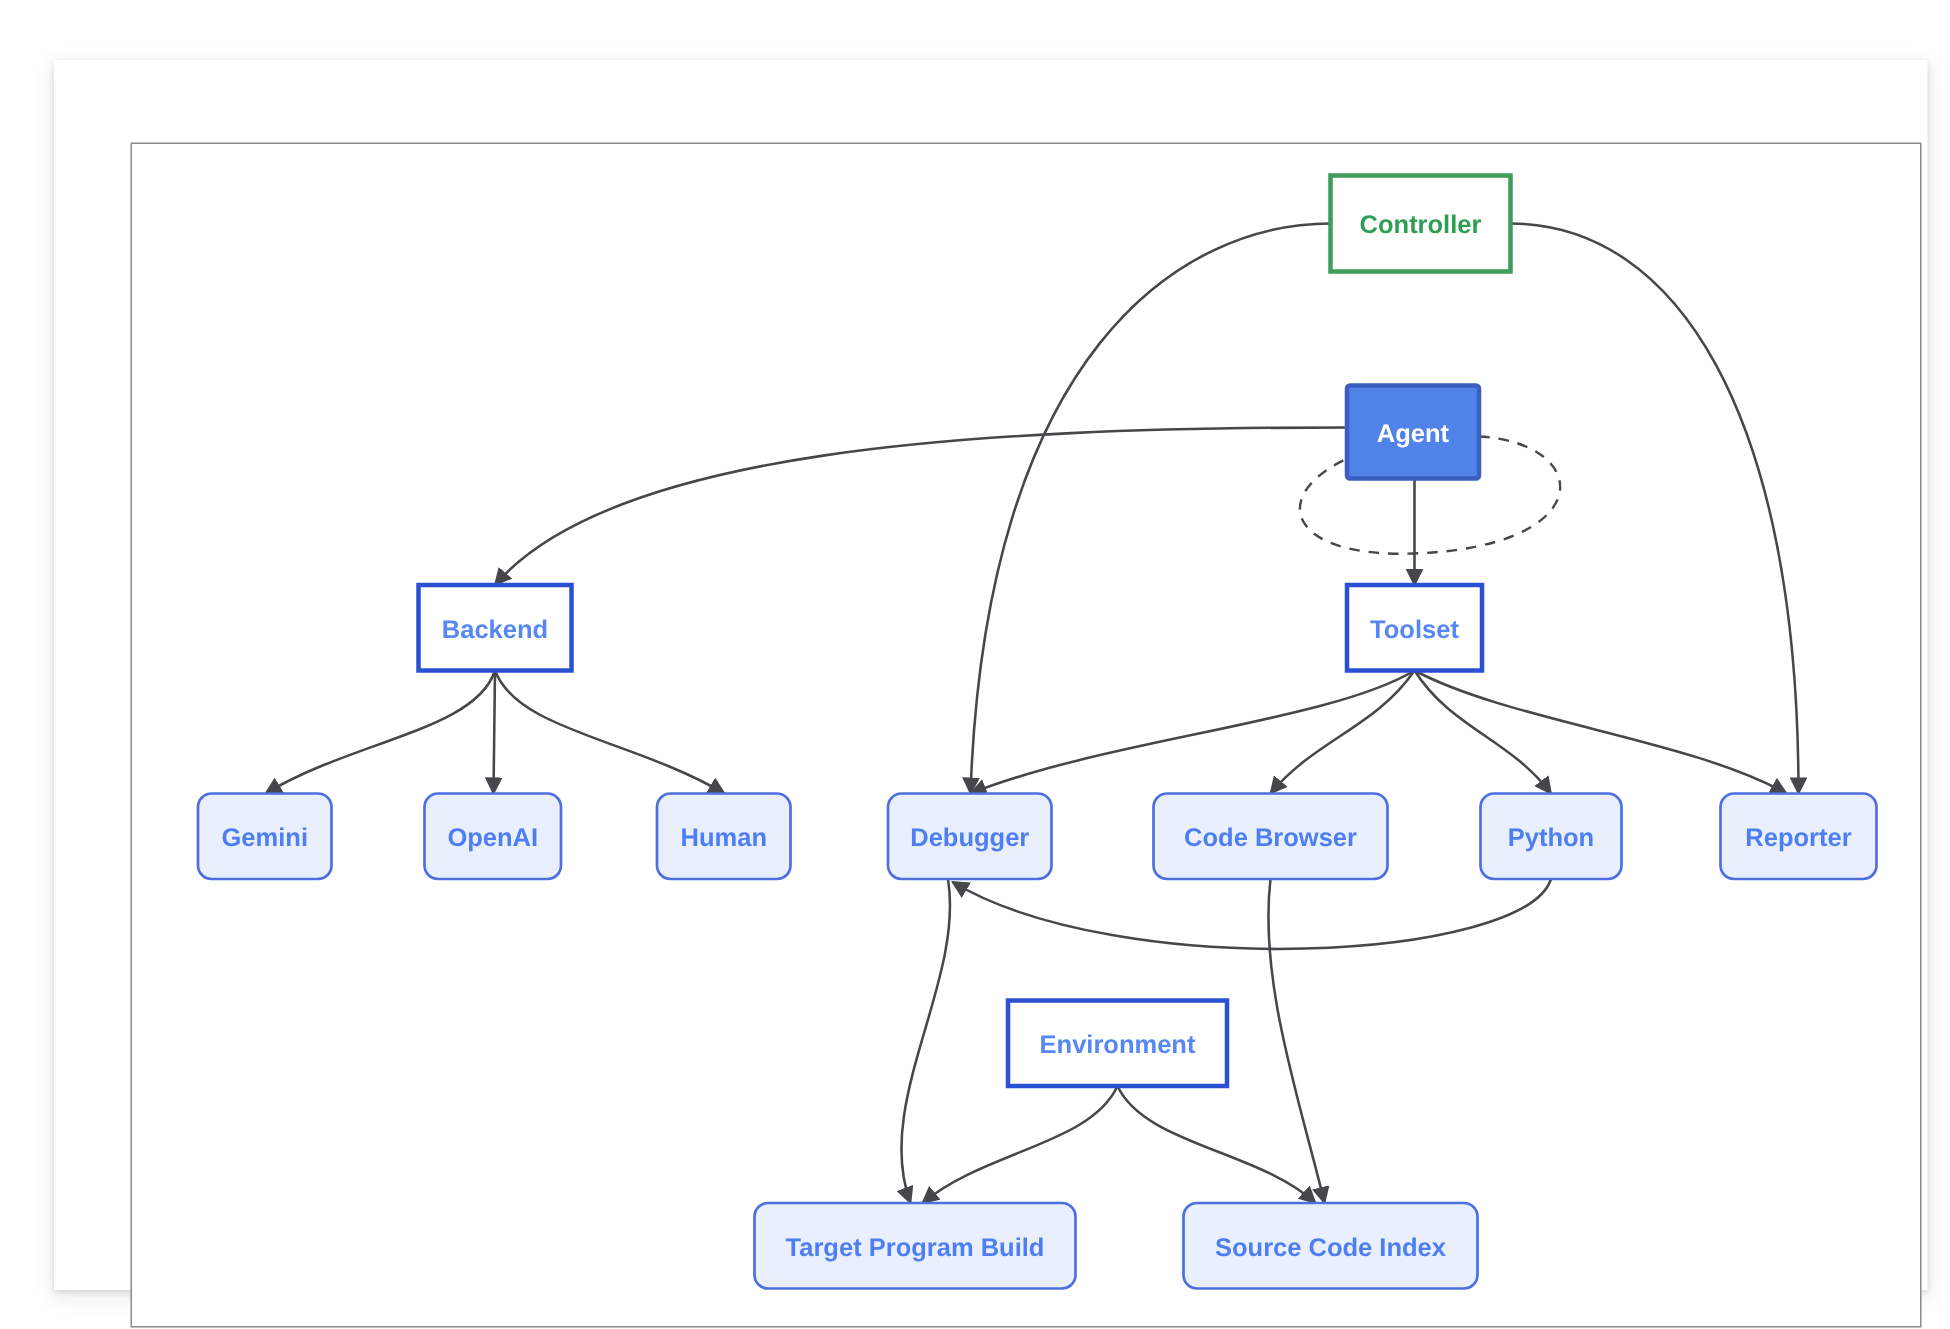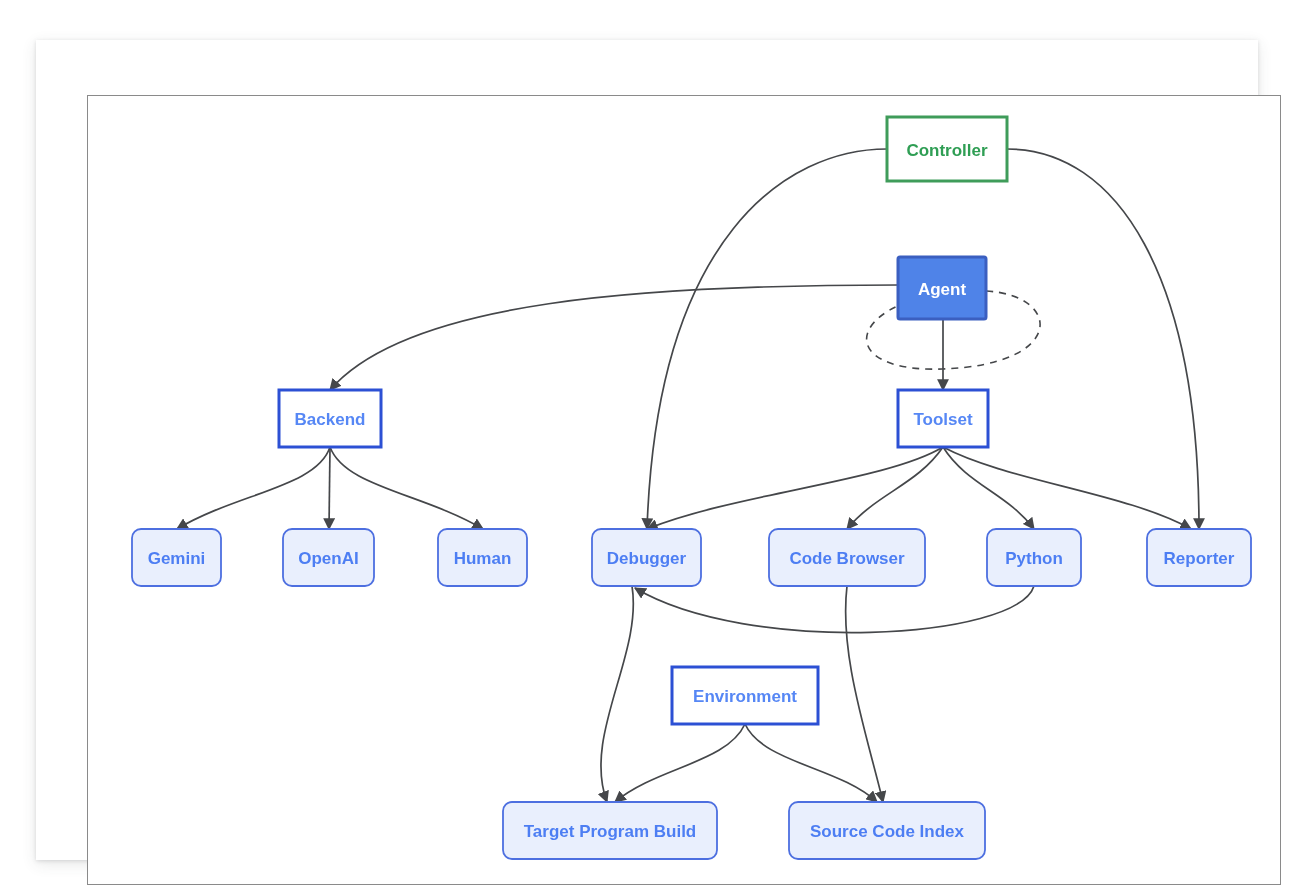--- a/index.html
+++ b/index.html
@@ -18,20 +18,21 @@
   }
   
   .card {
     position: absolute;
     left: 36px;
     top: 40px;
     width: 1222px;
     height: 820px;
     background: #ffffff;
     box-shadow: 0 1px 4px rgba(60,64,67,0.16), 0 4px 14px rgba(60,64,67,0.12);
+    padding-left: 27px;
   }
   
   .frame {
     position: absolute;
     left: 51px;
     top: 55px;
     width: 1194px;
     height: 790px;
     border: 1px solid #8a8a8a;
     background: #ffffff;

